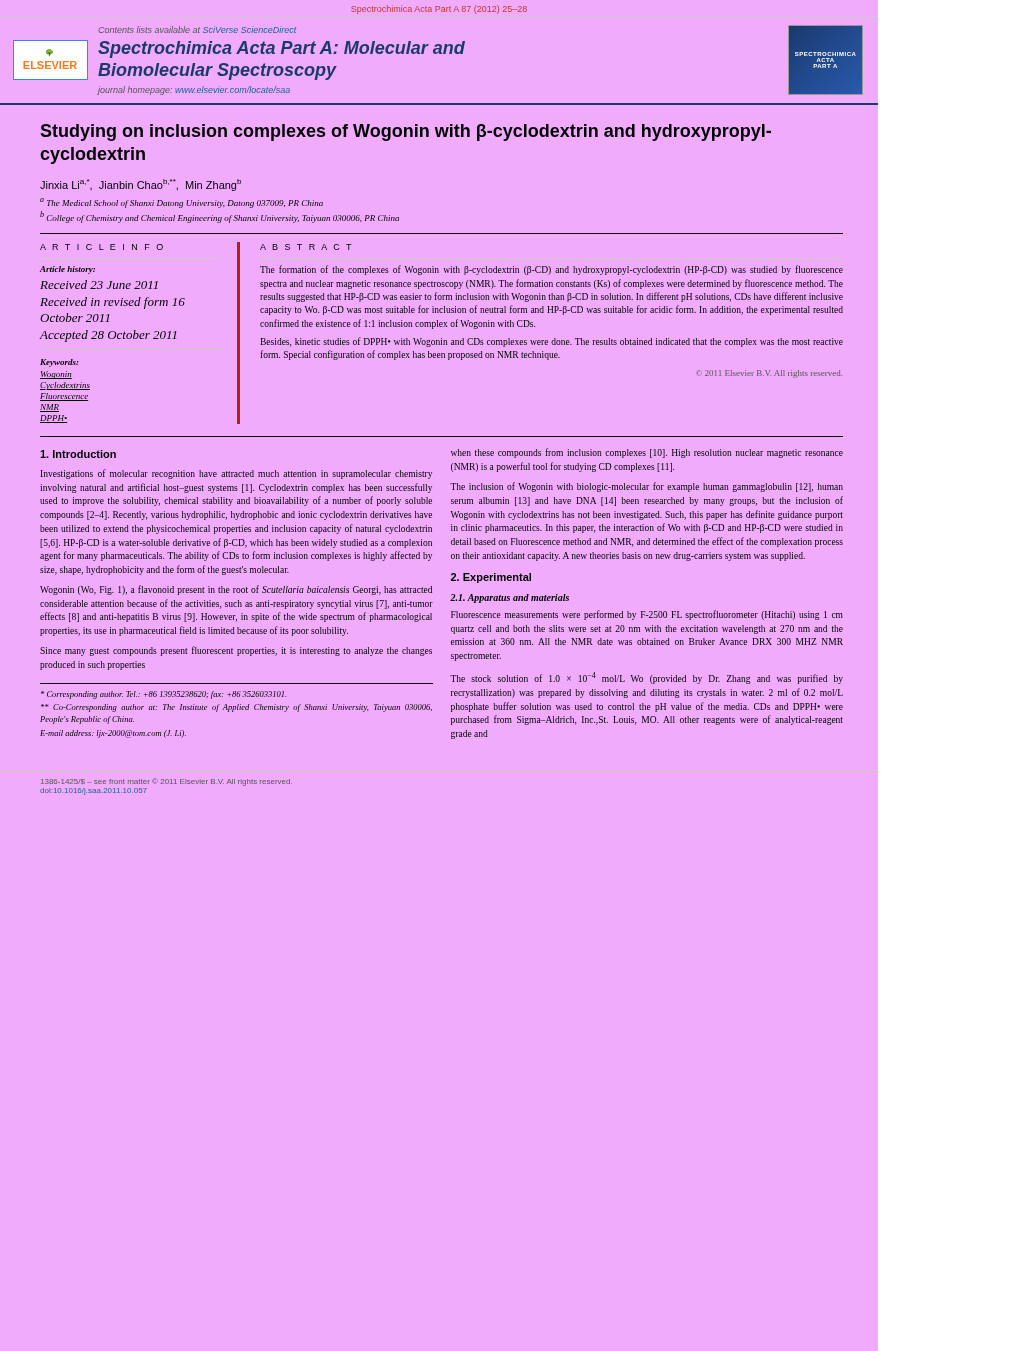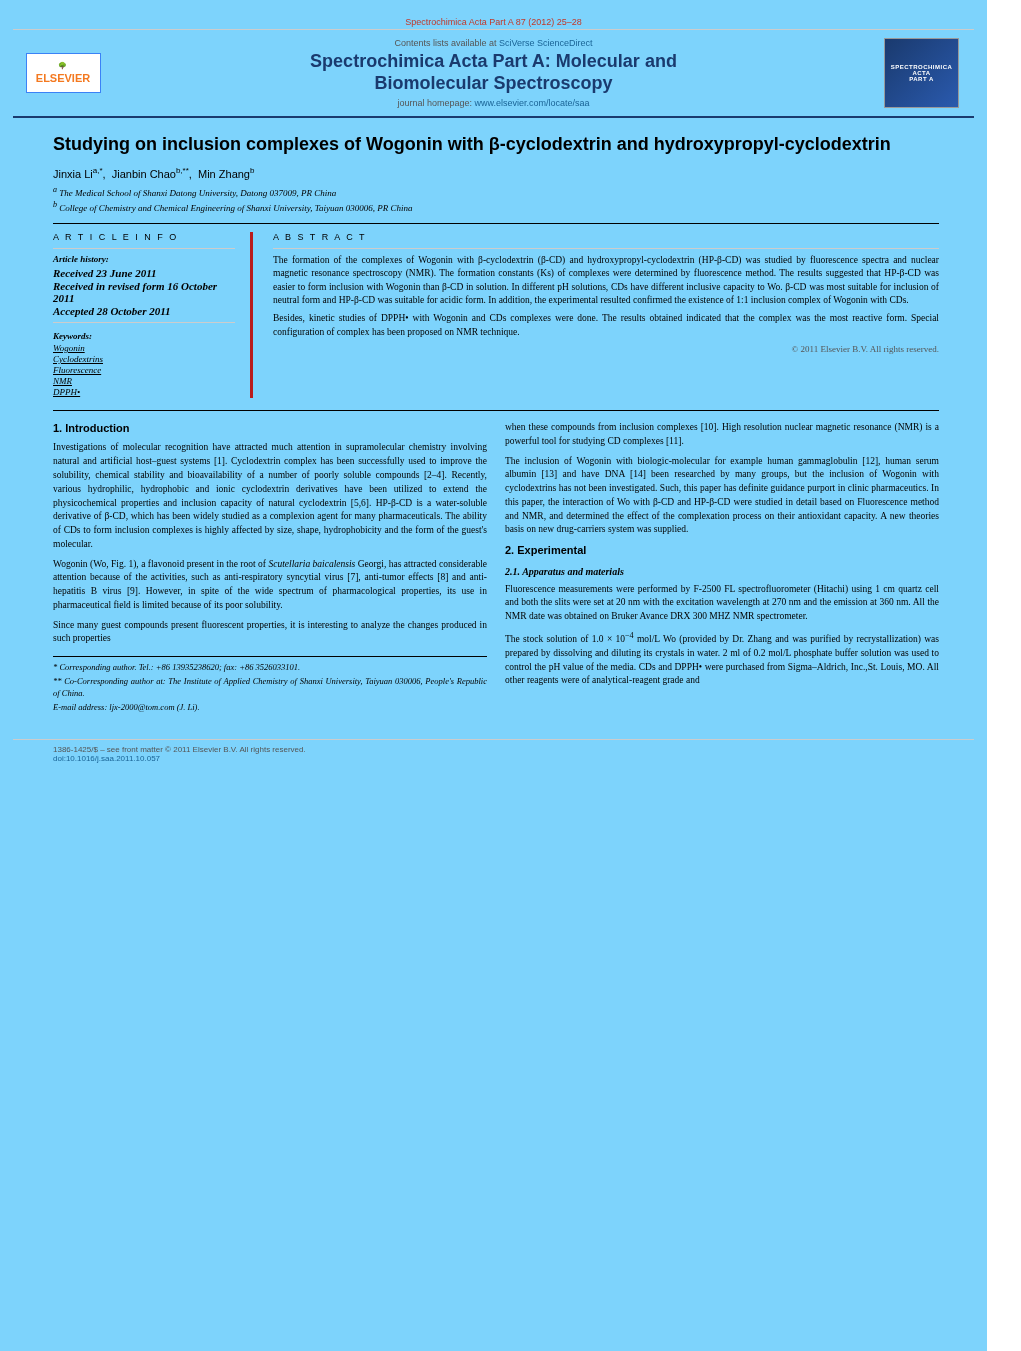--- a/index.html
+++ b/index.html
@@ -6,24 +6,24 @@
     body {
       background: #fff;
       font-family: 'Times New Roman', Times, serif;
       font-size: 10px;
       color: #000;
       width: 1021px;
       min-height: 1351px;
     }
 
     .page-container {
-      width: 987px;
+      width: 878px;
       min-height: 1351px;
-      background: #7dd3fc;
-      padding: 13px;
+      background: #f0abfc;
+      padding: 0;
     }
 
     
     .journal-top-bar {
       text-align: center;
       font-size: 9px;
       color: #c0392b;
       padding: 4px 0 2px 0;
       border-bottom: 1px solid #ccc;
       font-family: Arial, sans-serif;
@@ -62,21 +62,21 @@
     }
     .elsevier-wordmark {
       font-size: 11px;
       color: #f47920;
       font-family: Arial;
       font-weight: bold;
       margin-top: 2px;
     }
     .header-center {
       flex: 1;
-      text-align: center;
+      font-style: italic;
     }
     .header-contents-line {
       font-size: 9px;
       font-family: Arial, sans-serif;
       color: #555;
       margin-bottom: 3px;
     }
     .sciverse-link {
       color: #1a6496;
       text-decoration: none;
@@ -201,25 +201,24 @@
 
     .article-history-label {
       font-size: 9px;
       font-style: italic;
       font-weight: bold;
       color: #000;
       margin-bottom: 3px;
     }
 
     .history-item {
-      font-size: 11px;
+      font-size: 13px;
       font-style: italic;
       color: #000;
       margin-bottom: 1px;
-      font-weight: bold;
     }
 
     .keywords-label {
       font-size: 9px;
       font-style: italic;
       font-weight: bold;
       color: #000;
       margin-bottom: 2px;
       margin-top: 8px;
     }

